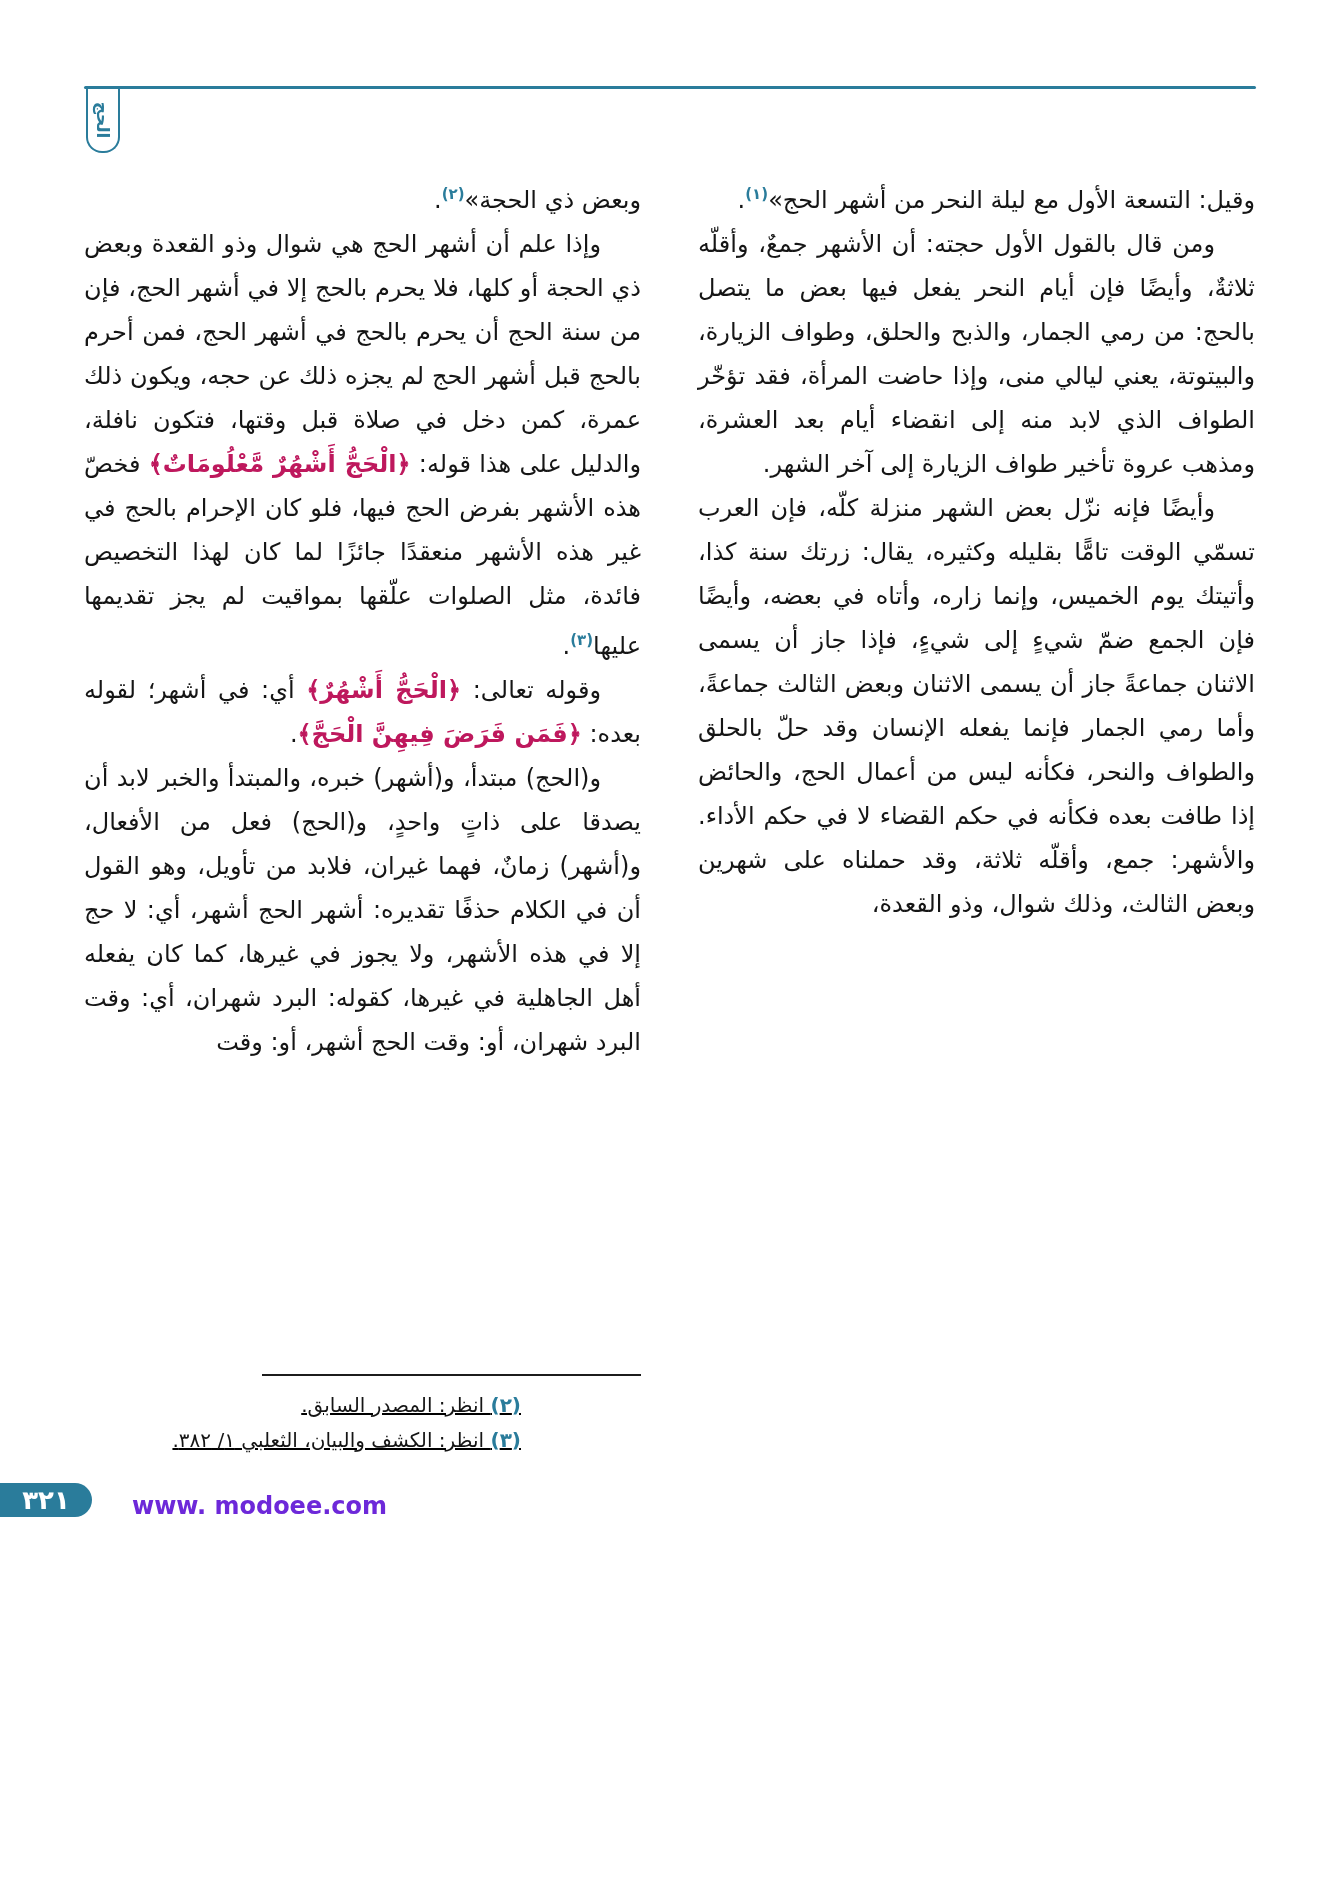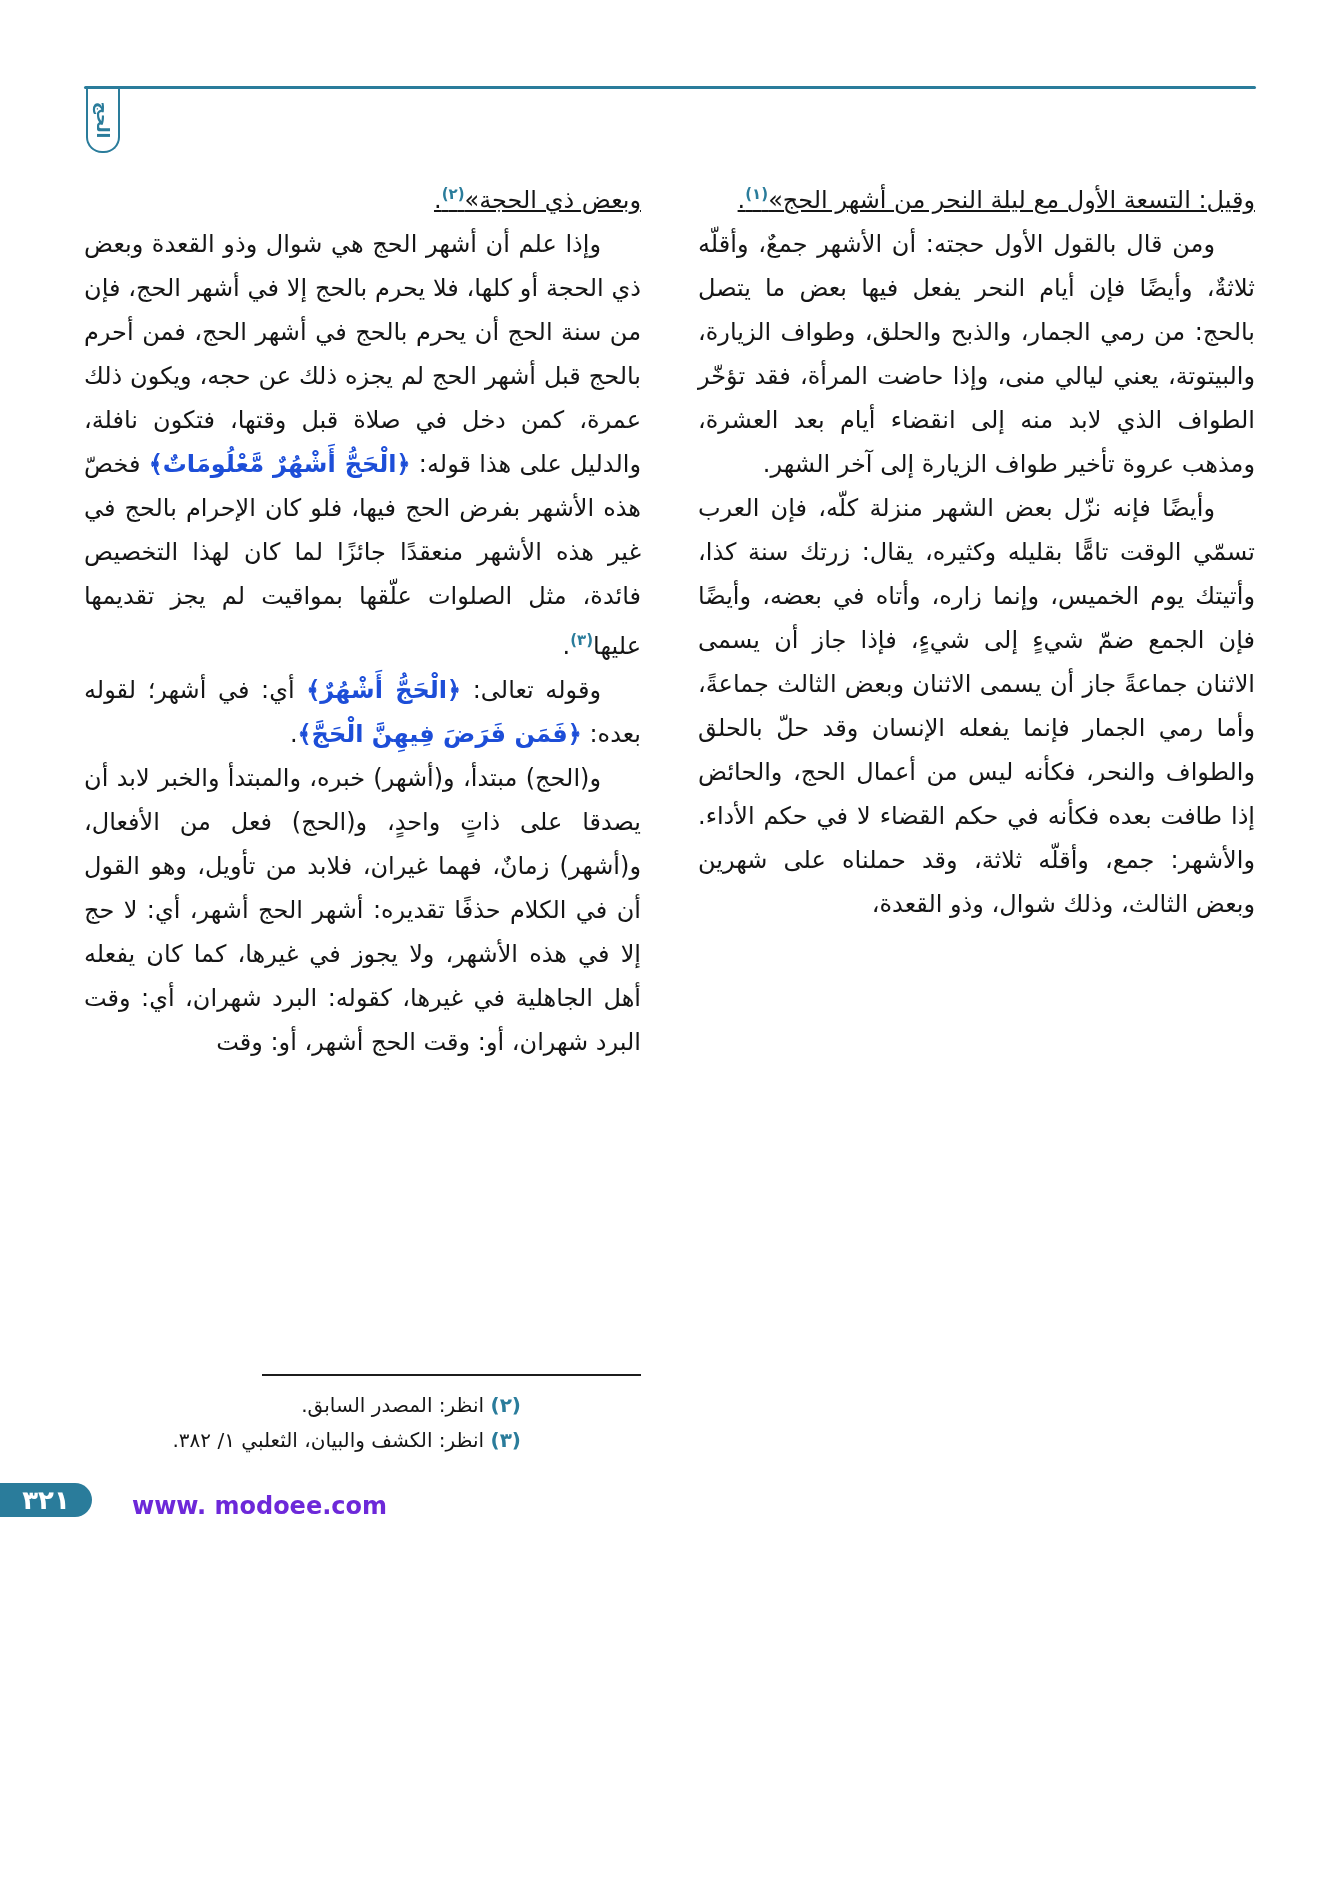--- a/index.html
+++ b/index.html
@@ -53,33 +53,33 @@
   }
   .column { flex: 1; min-width: 0; }
   .para {
     margin: 0;
     font-size: 24px;
     line-height: 44px;
     text-align: justify;
     color: #151515;
     text-indent: 40px;
   }
-  .para.noindent { text-indent: 0; text-decoration: underline; }
+  .para.noindent { text-indent: 0; }
   .seg-text {}
-  .seg-quran { color: #1d4ed8; font-weight: bold; }
+  .seg-quran { color: #be185d; font-weight: bold; }
   .seg-cite { font-size: 19px; color: #333333; }
   .seg-ref {
     color: #2a7c9b;
     font-size: 15px;
     vertical-align: 9px;
     font-weight: bold;
   }
   .col-right .paragraphs { min-height: 1250px; }
   .col-left .paragraphs { min-height: 1196px; }
-  .footnotes { margin-top: 6px; }
+  .footnotes { margin-top: 6px; text-decoration: underline; }
   .fn-rule {
     width: 68%;
     height: 2px;
     background: #1c1c1c;
     margin-bottom: 12px;
   }
   .fn-row {
     font-size: 20px;
     line-height: 35px;
     color: #151515;

